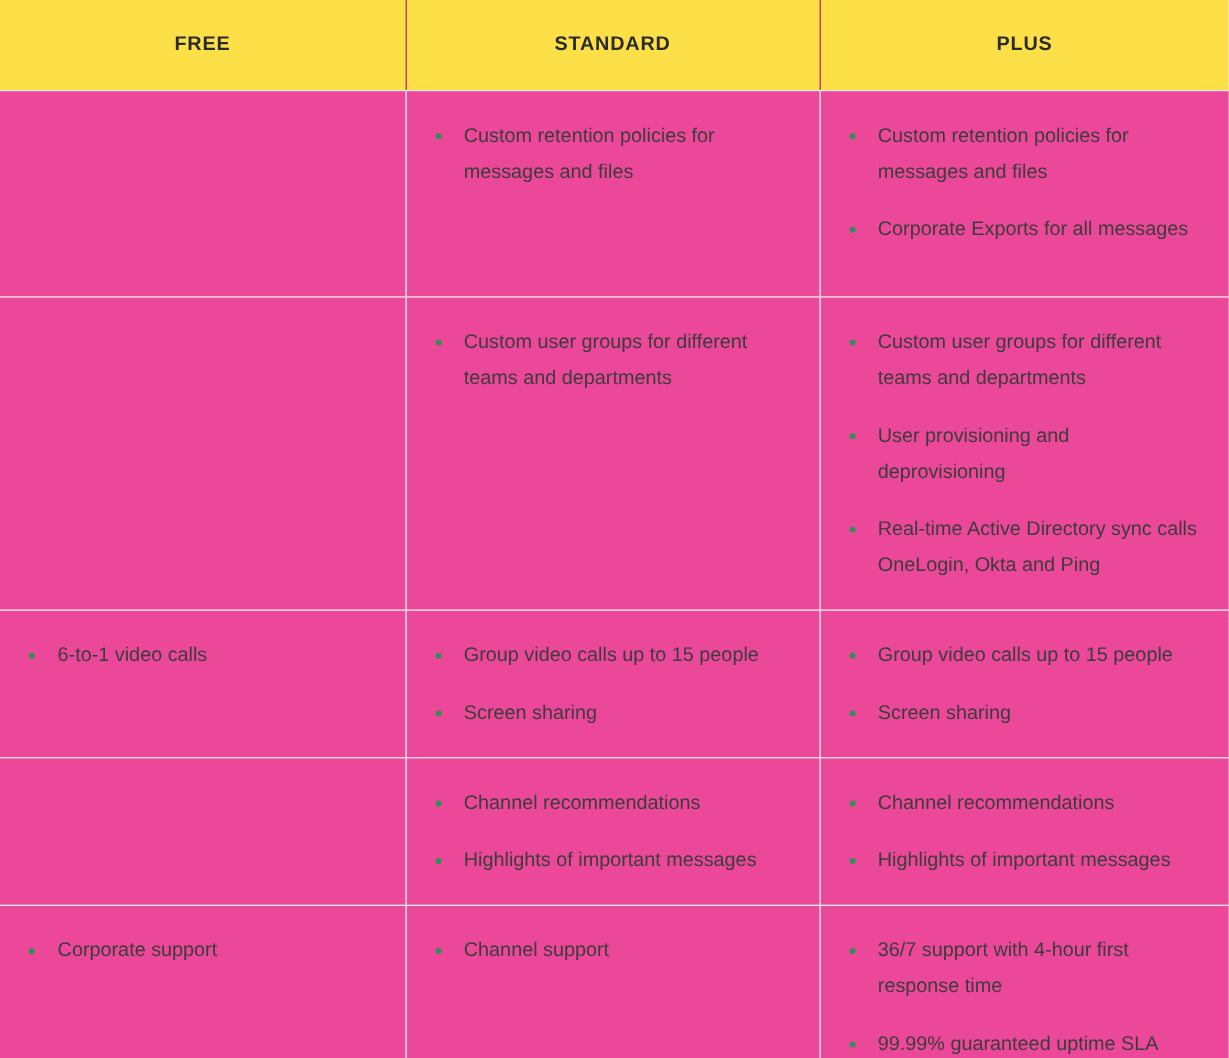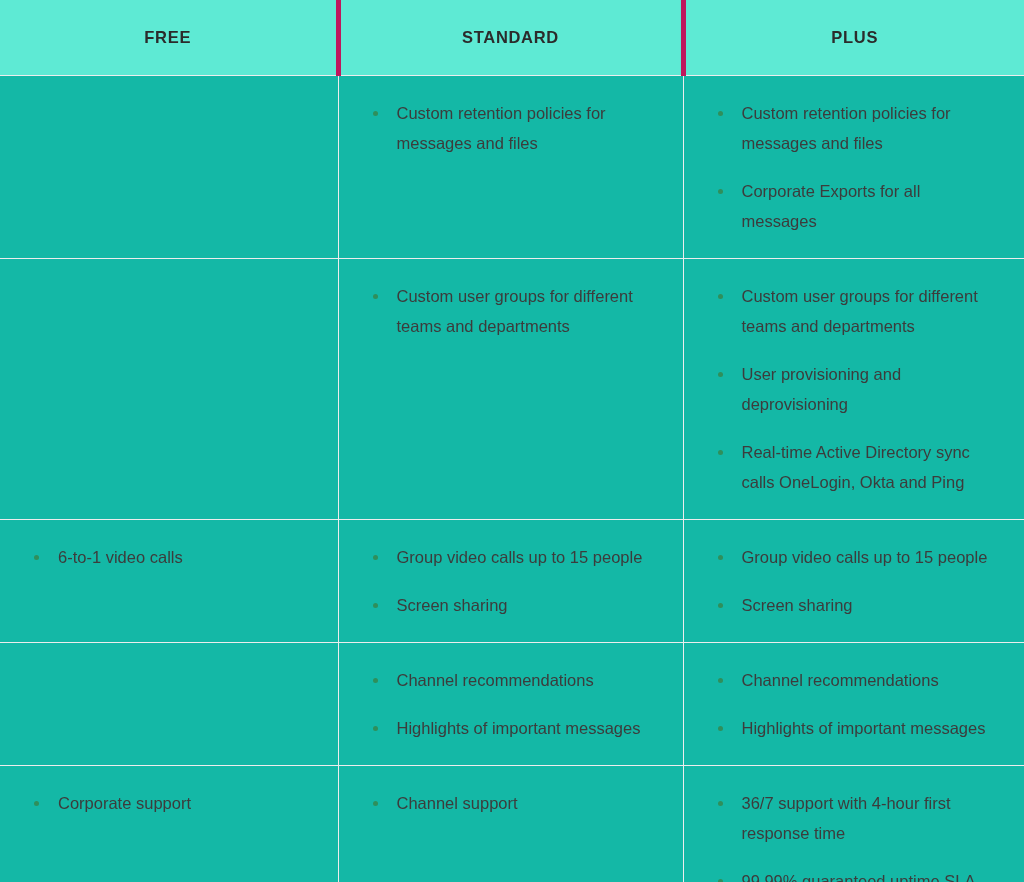--- a/index.html
+++ b/index.html
@@ -30,30 +30,30 @@
   
   thead th {
     height: 75px;
     padding: 0 20px;
     vertical-align: middle;
     font-size: 16.5px;
     font-weight: bold;
     letter-spacing: 0.7px;
     color: #2b2b2b;
     border-bottom: 1px solid #ededed;
-    background: #5eead4;
+    background: #fde047;
   }
-  thead th.divider-left { border-left: 5px solid #be185d; }
+  thead th.divider-left { border-left: 1px solid #be185d; }
 
   
   tbody td {
     vertical-align: top;
-    padding: 22px 26px 22px 32px;
+    padding: 22px 26px 22px 22px;
     border-bottom: 1px solid #ededed;
-    background: #14b8a6;
+    background: #ec4899;
   }
   tbody td.divider-left { border-left: 1px solid #ededed; }
   tbody tr:last-child td { border-bottom: none; }
 
   
   tr.row-0 td { height: 172px; }
   tr.row-1 td { height: 245px; }
   tr.row-2 td { height: 121px; }
   tr.row-3 td { height: 123px; }
   tr.row-4 td { height: 146px; }

